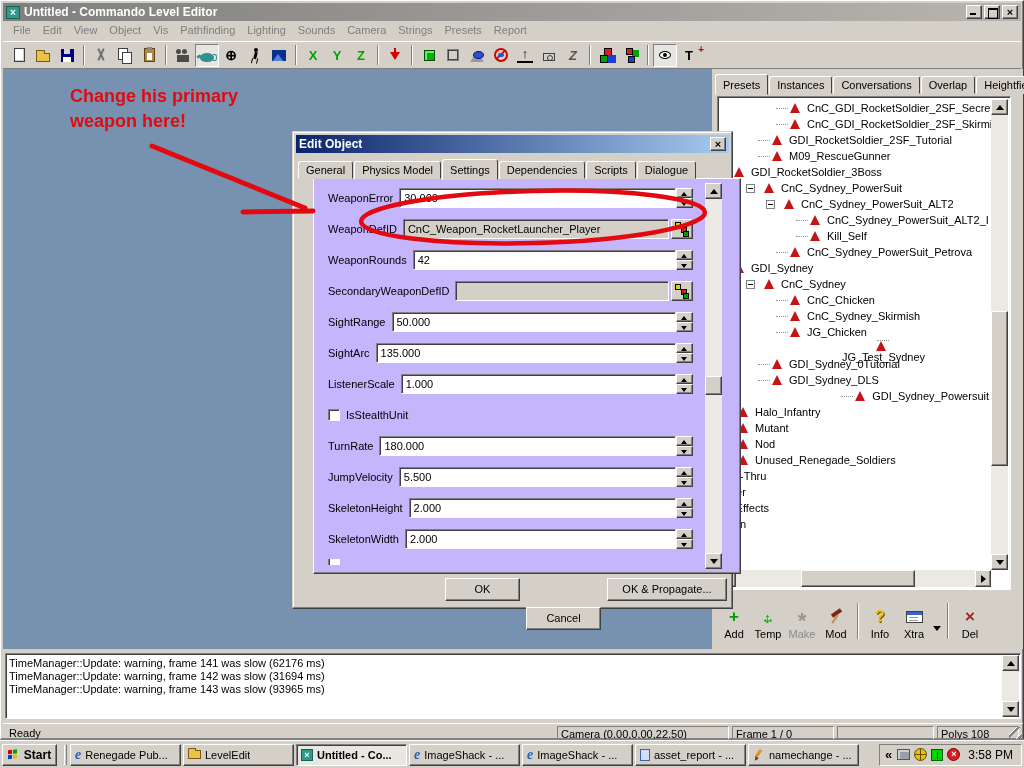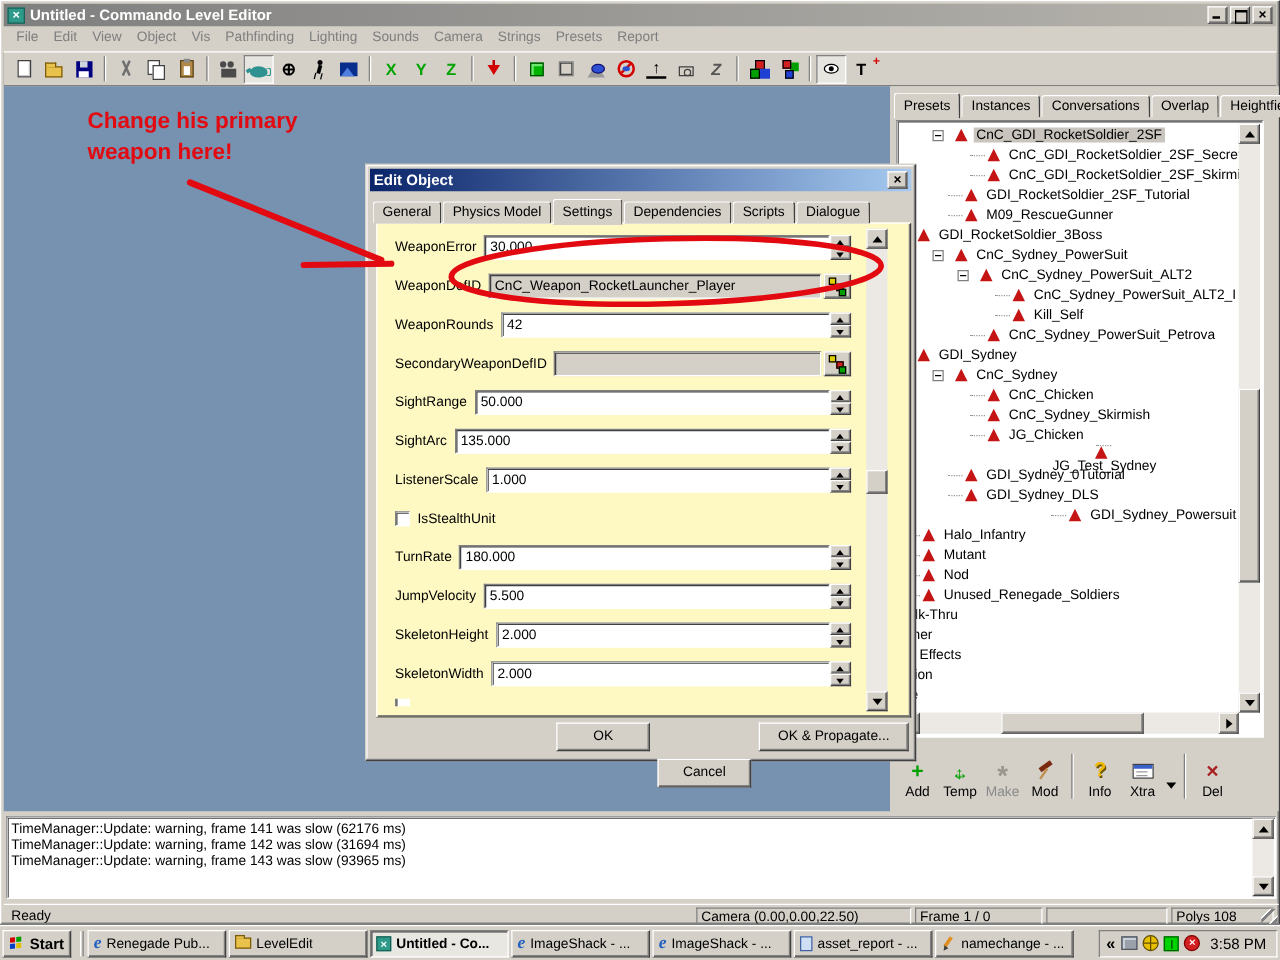--- a/index.html
+++ b/index.html
@@ -137,22 +137,22 @@
   .pi-del{color:#a82020;font-weight:bold;font-size:17px;}
   .pdrop{width:0;height:0;border-left:4px solid transparent;border-right:4px solid transparent;border-top:5px solid #000;margin:14px 2px 0 2px;}
   .psep{width:2px;height:36px;margin:0 4px;border-left:1px solid #808080;border-right:1px solid #fff;}
 
   
   #dialog{position:absolute;left:291px;top:130px;width:441px;height:478px;z-index:10;
     border:1px solid;border-color:#d4d0c8 #404040 #404040 #d4d0c8;box-shadow:inset -1px -1px 0 #808080,inset 1px 1px 0 #fff;background:#d4d0c8;padding:3px;}
   #dlg-title{height:18px;background:linear-gradient(90deg,#0a246a,#a6caf0);display:flex;align-items:center;padding:0 3px;}
   #dlg-title-text{color:#fff;font-weight:bold;font-size:12px;flex:1;}
   #dlgtabs{height:22px;margin-top:4px;}
-  #dlg-page{position:absolute;left:8px;top:46px;width:428px;height:396px;
-    border:1px solid;border-color:#fff #404040 #404040 #fff;box-shadow:inset -1px -1px 0 #808080;background:#fef9c3;}
+  #dlg-page{position:absolute;left:20px;top:46px;width:428px;height:396px;
+    border:1px solid;border-color:#fff #404040 #404040 #fff;box-shadow:inset -1px -1px 0 #808080;background:#c4b5fd;}
   #dlgfields{position:absolute;left:14px;top:8px;width:365px;bottom:4px;overflow:hidden;}
   .frow{height:21px;display:flex;align-items:center;margin-bottom:10px;white-space:nowrap;}
   .flabel{margin-right:6px;flex:none;}
   .inp{flex:1;height:20px;background:#fff;border:1px solid;border-color:#808080 #fff #fff #808080;box-shadow:inset 1px 1px 0 #404040;
     display:flex;align-items:center;padding-left:4px;overflow:hidden;}
   .inp.gray{background:#d4d0c8;}
   .spin{width:17px;height:20px;display:flex;flex-direction:column;flex:none;}
   .sb{flex:1;border:1px solid;border-color:#fff #404040 #404040 #fff;box-shadow:inset -1px -1px 0 #808080;background:#d4d0c8;position:relative;}
   .sb.up::after{content:"";position:absolute;left:4px;top:3px;border-left:3px solid transparent;border-right:3px solid transparent;border-bottom:4px solid #000;}
   .sb.dn::after{content:"";position:absolute;left:4px;top:3px;border-left:3px solid transparent;border-right:3px solid transparent;border-top:4px solid #000;}
@@ -333,25 +333,20 @@
     <div id="rightpanel">
       <div id="rptabs" class="tabs">
           <span class="tab active">Presets</span>
           <span class="tab">Instances</span>
           <span class="tab">Conversations</span>
           <span class="tab">Overlap</span>
           <span class="tab">Heightfield</span>
         </div>
       <div id="treeframe">
         <div id="treerows">
-            <div class="trow" style="margin-left: 26px;">
-              <span class="texp"></span>
-              <span class="ttri"></span>
-              <span class="tlabel sel">CnC_GDI_RocketSoldier_2SF</span>
-            </div>
             <div class="trow" style="margin-left: 56px;">
               <span class="tstub"></span>
               <span class="ttri"></span>
               <span class="tlabel">CnC_GDI_RocketSoldier_2SF_Secret</span>
             </div>
             <div class="trow" style="margin-left: 56px;">
               <span class="tstub"></span>
               <span class="ttri"></span>
               <span class="tlabel">CnC_GDI_RocketSoldier_2SF_Skirmish</span>
             </div>

